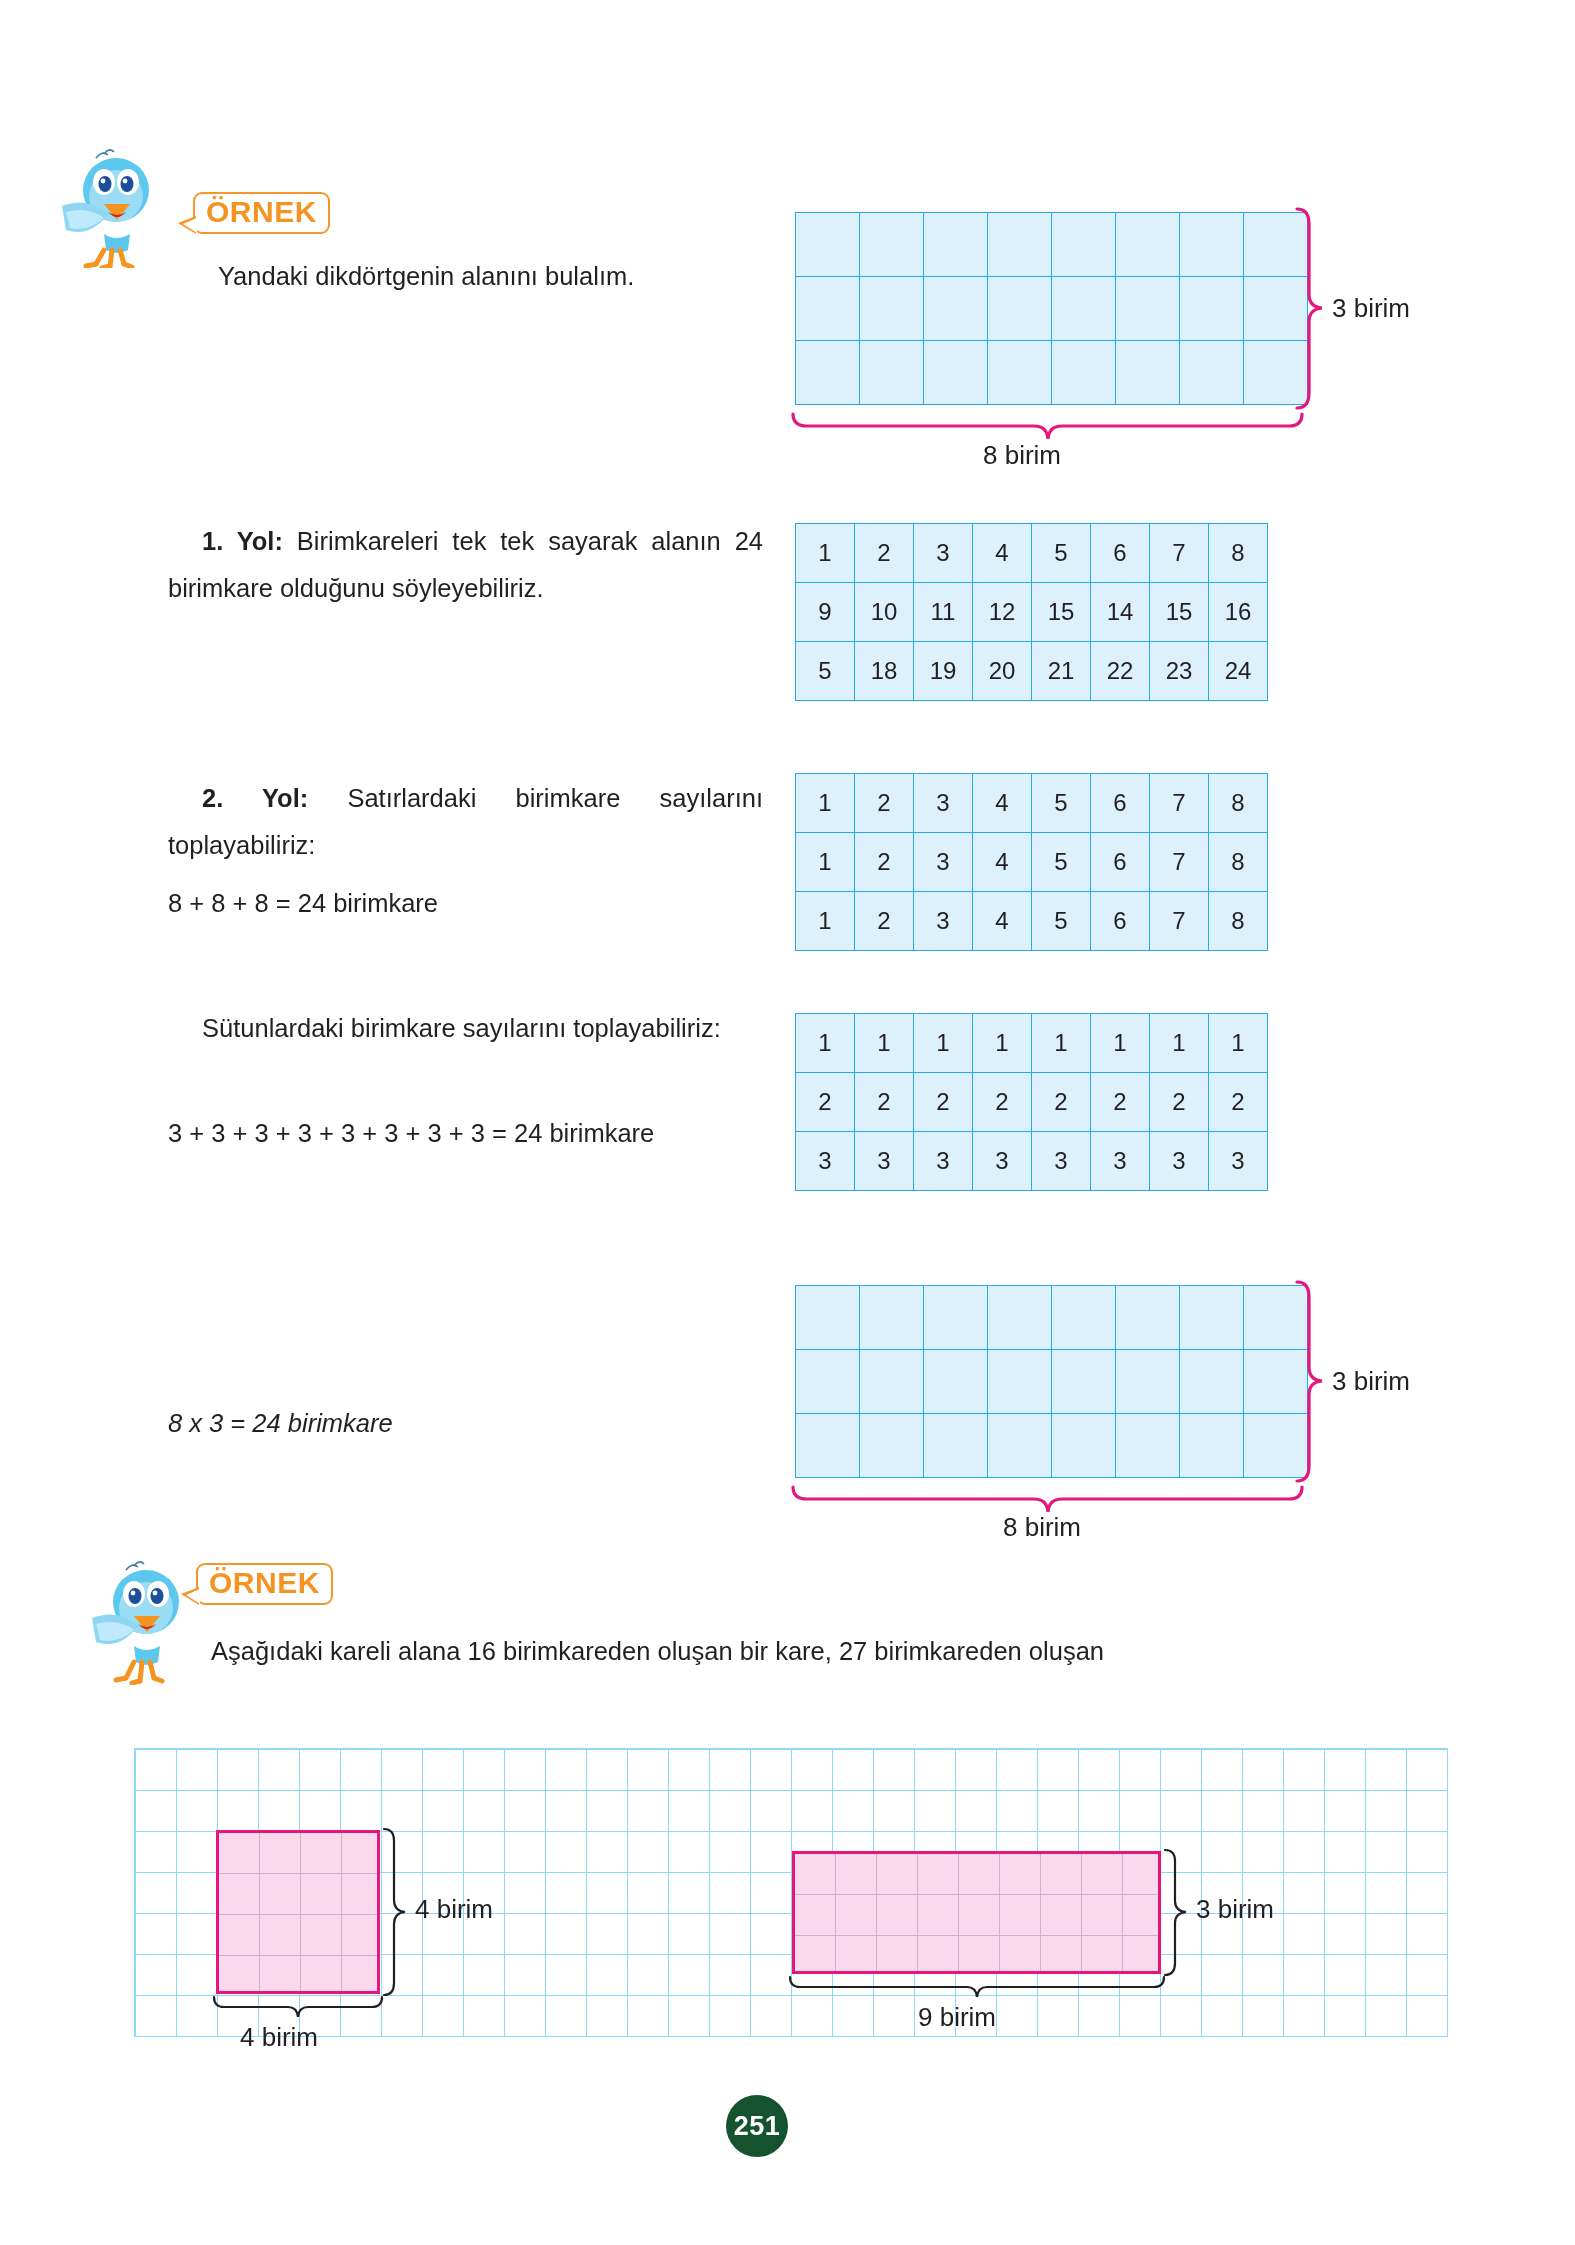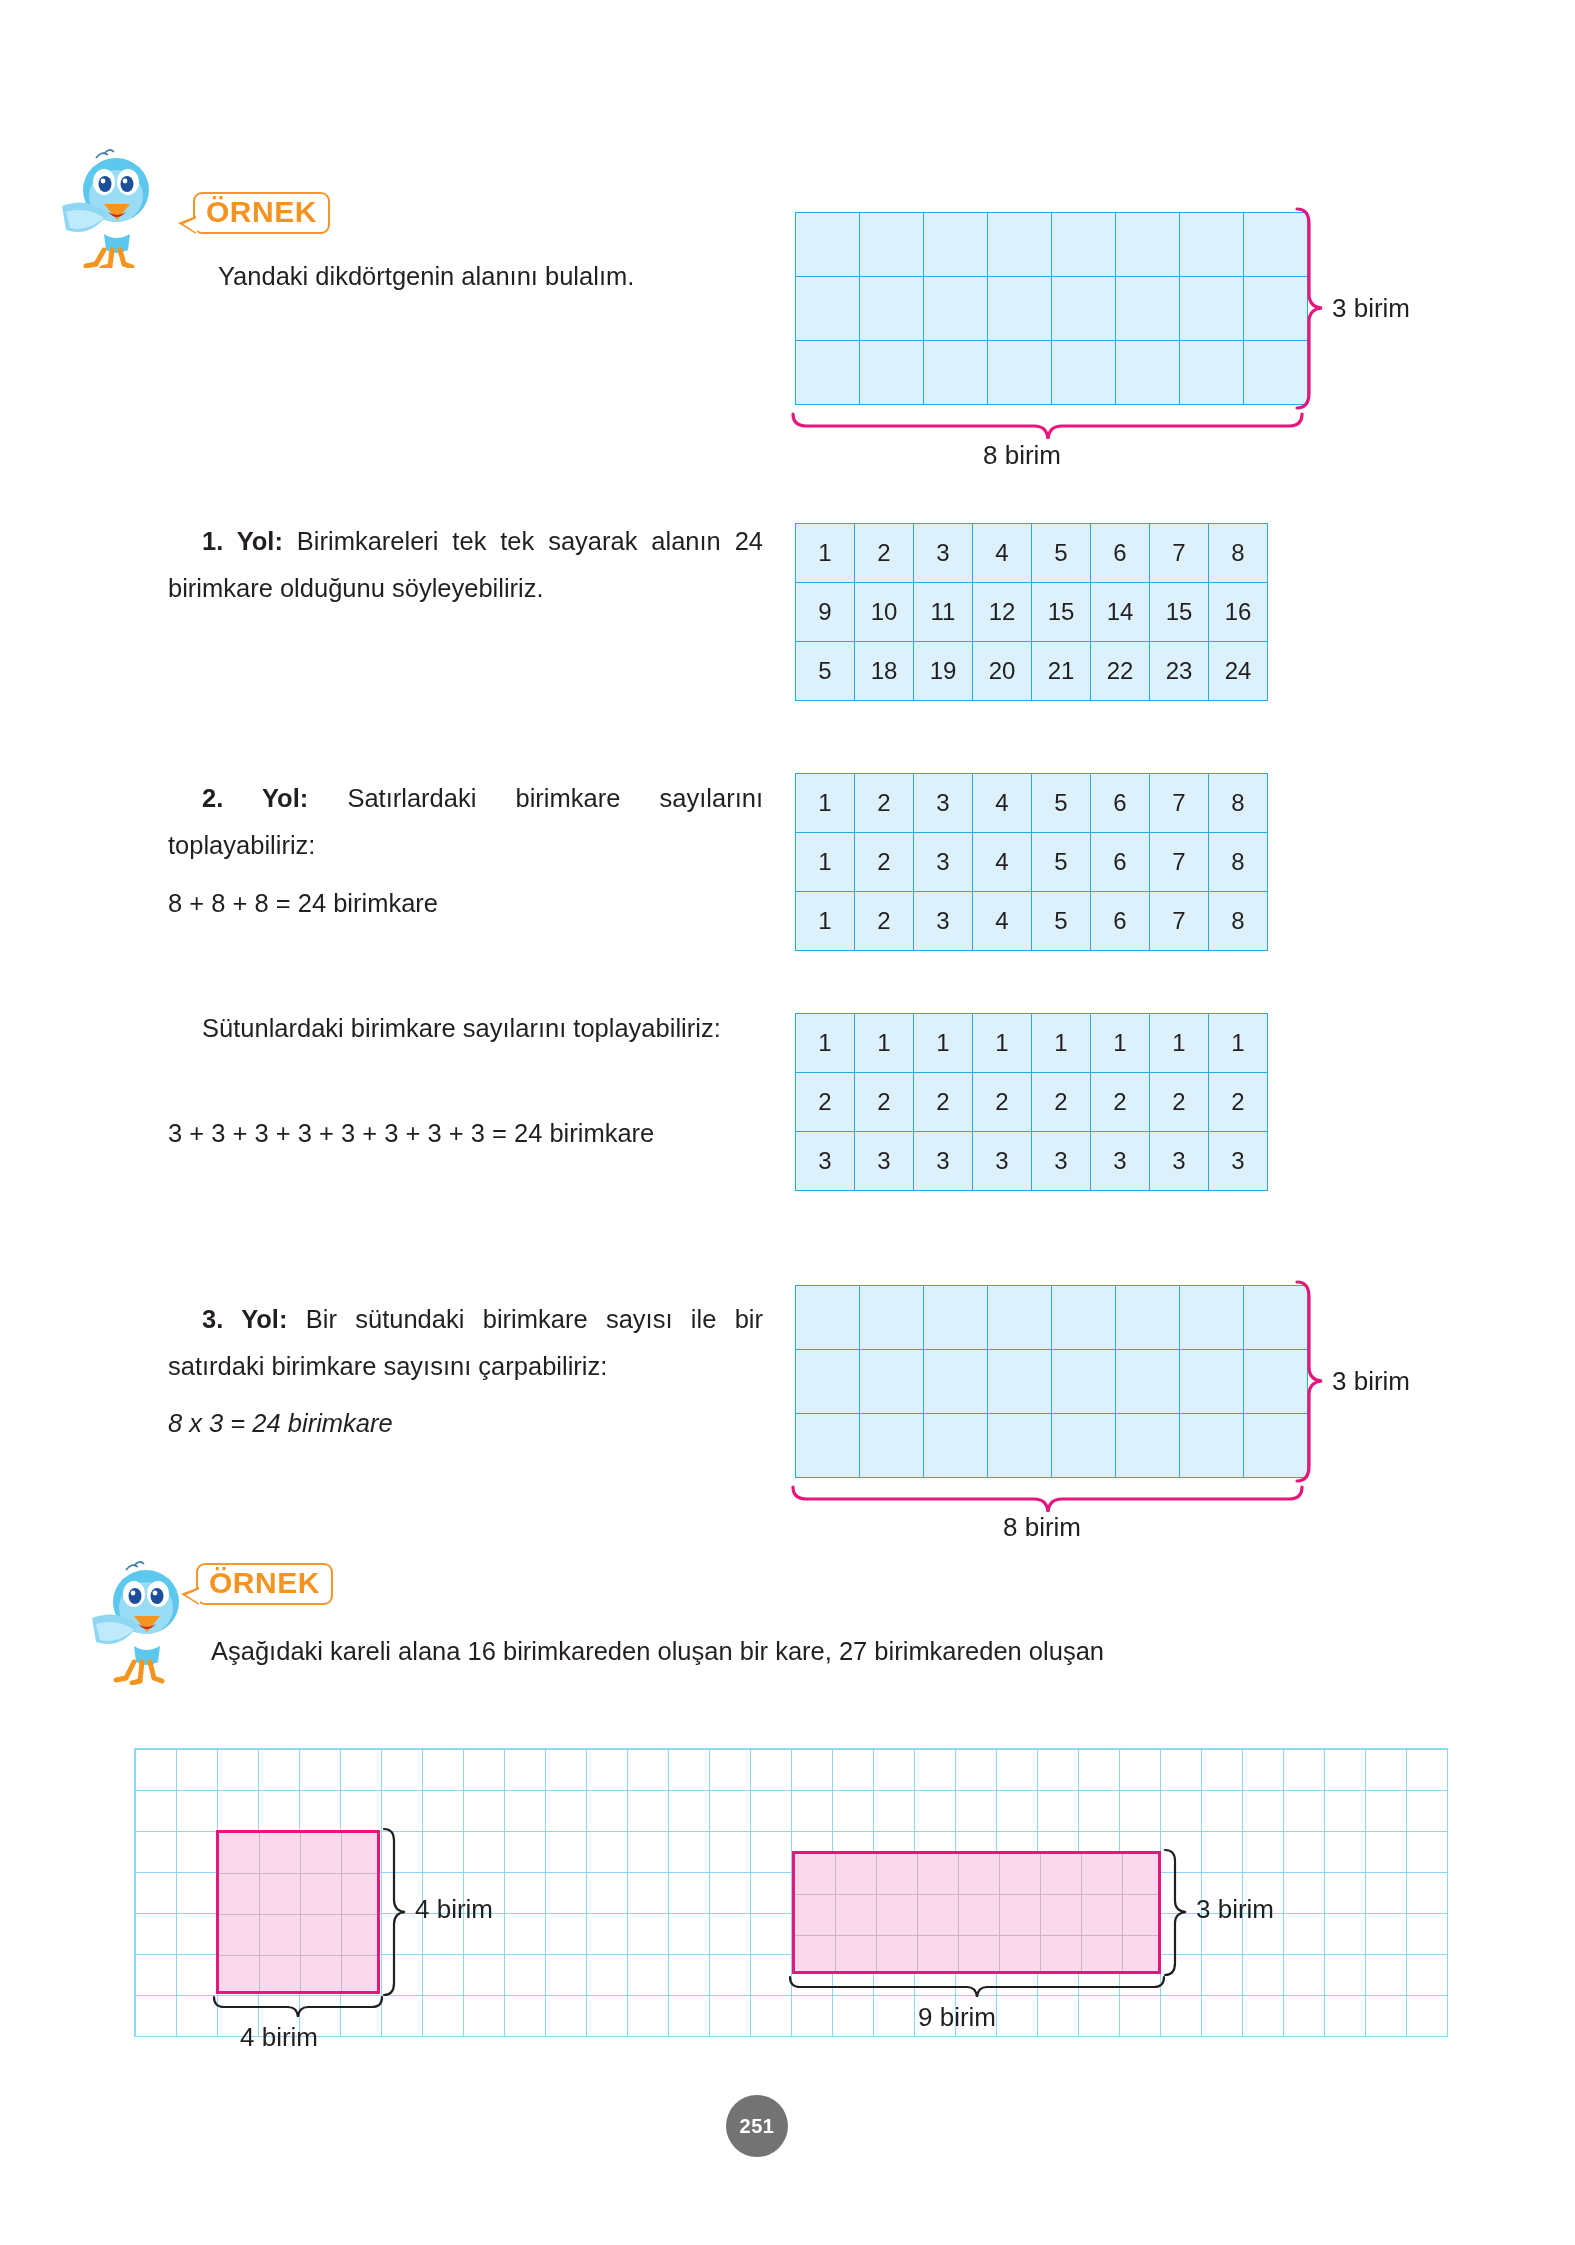--- a/index.html
+++ b/index.html
@@ -100,24 +100,24 @@
     border:3px solid #e5177f;
     box-sizing:border-box;
   }
   .pinkrect .vline, .pinkrect .hline { position:absolute; background:#cdb3c6; }
 
   
   .pagenum {
     position:absolute;
     width:62px;height:62px;
     border-radius:50%;
-    background:#737373;
+    background:#14532d;
     color:#fff;
     font-weight:bold;
-    font-size:20px;
+    font-size:27px;
     display:flex;align-items:center;justify-content:center;
     letter-spacing:0.5px;
   }
 </style>
 </head>
 <body>
 
 <div class="page">
 
   <div class="bird" style="left:60px;top:138px;width:105px;height:130px;">
@@ -312,24 +312,20 @@
       <td>3</td>
       <td>3</td>
       <td>3</td>
       <td>3</td>
       <td>3</td>
       <td>3</td>
     </tr>
   </tbody>
     </table>
 
-  <div class="para indent" style="position:absolute;left:168px;top:1296px;width:595px;">
-    <b>3. Yol:</b>
-    <span>Bir sütundaki birimkare sayısı ile bir satırdaki birimkare sayısını çarpabiliriz:</span>
-  </div>
   <div class="para" style="position:absolute;left:168px;top:1400px;width:595px;font-style:italic;">
     <span>8 x 3 = 24 birimkare</span>
   </div>
 
   <table class="bgrid plain" style="left:795px;top:1285px;">
     <tbody>
         <tr>
       <td style="width:63px;height:63px;"></td>
           <td style="width:63px;height:63px;"></td>
           <td style="width:63px;height:63px;"></td>

